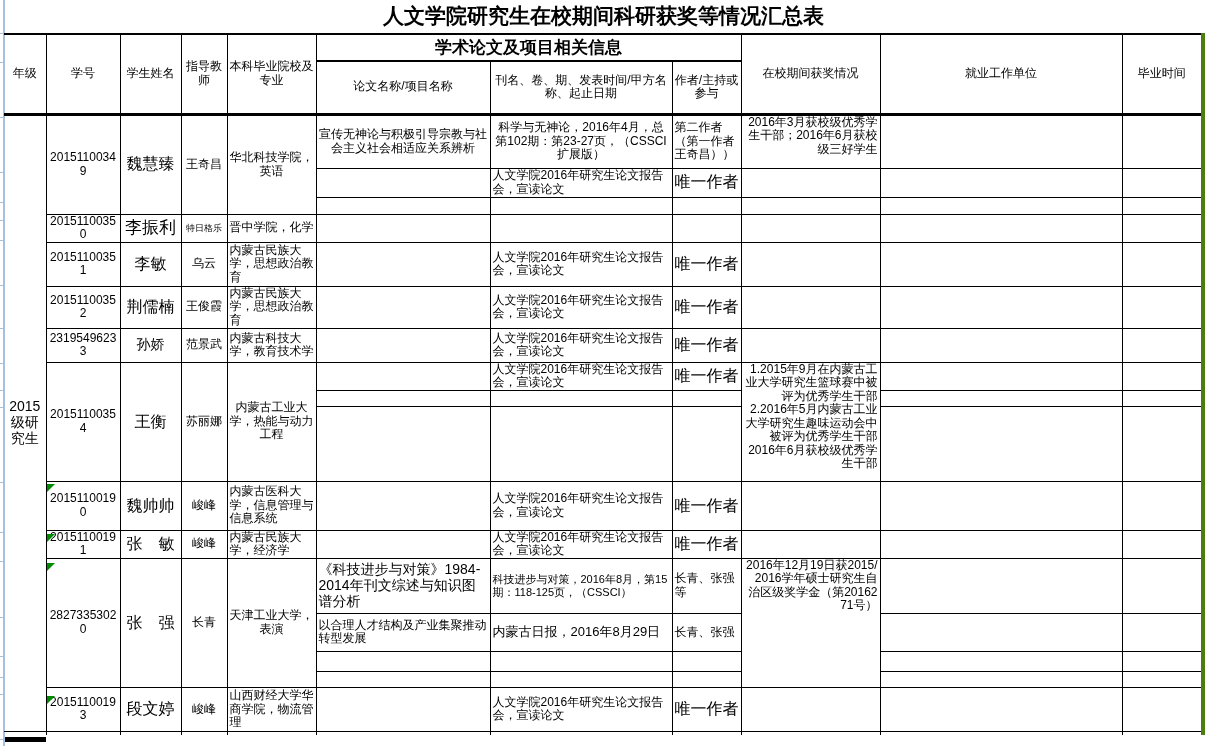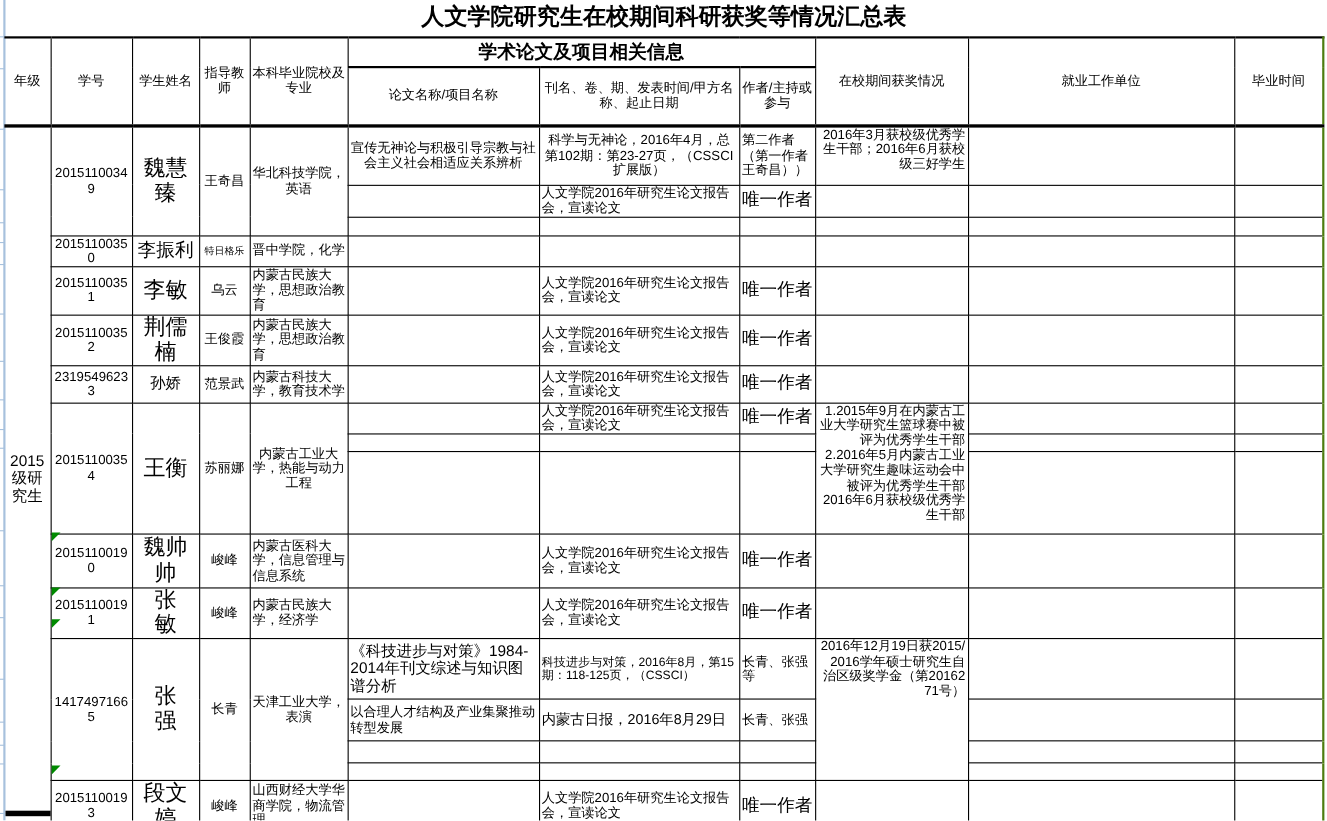--- a/index.html
+++ b/index.html
@@ -18,23 +18,23 @@
     border-collapse:collapse;table-layout:fixed;width:1199px;
   }
   td,th{
     border:1px solid #000;overflow:hidden;padding:0 2px;
     font-size:12px;font-weight:normal;vertical-align:middle;
     text-align:center;line-height:1.13;word-break:break-all;
   }
   thead th{border-top:2px solid #000;}
   th.group{font-size:17px;font-weight:bold;}
   .hb{border-bottom:3px solid #000 !important;}
-  .re{border-right:2px solid #4d7c0f;}
+  .re{border-right:4px solid #4d7c0f;}
   .grade-cell{border-left:none;border-bottom:none;font-size:14px;}
-  .name{font-size:20px;}
+  .name{font-size:16px;}
   .sm{font-size:9px;padding:0 1px;}
   .tl{text-align:left;margin-left:44px;}
   .award{text-align:right;vertical-align:top;white-space:pre-line;}
   .role-lg{font-size:16px;text-align:left;}
   tr.cut td{border-bottom:none;}
   .strip-line{position:absolute;left:3px;top:0;width:2px;height:746px;background:#a7c1dd;}
   .stub{position:absolute;left:0;width:4px;height:1px;background:#a7c1dd;}
   .tri{
     position:absolute;width:0;height:0;
     border-top:8px solid #008a00;border-right:8px solid transparent;
@@ -233,21 +233,21 @@
       <td class="tl">内蒙古民族大学，经济学</td>
       <td></td>
       <td class="tl">人文学院2016年研究生论文报告会，宣读论文</td>
       <td class="role-lg">唯一作者</td>
       <td></td>
       <td></td>
       <td class="re"></td>
     </tr>
 
     <tr style="height:55px">
-      <td rowspan="4">14174971665</td>
+      <td rowspan="4">28273353020</td>
       <td rowspan="4" class="name">张　强</td>
       <td rowspan="4">长青</td>
       <td rowspan="4">天津工业大学，表演</td>
       <td class="tl" style="font-size:14px">《科技进步与对策》1984-2014年刊文综述与知识图谱分析</td>
       <td class="tl" style="font-size:11px">科技进步与对策，2016年8月，第15期：118-125页，（CSSCI）</td>
       <td class="tl">长青、张强等</td>
       <td rowspan="4" class="award">2016年12月19日获2015/2016学年硕士研究生自治区级奖学金（第2016271号）</td>
       <td></td>
       <td class="re"></td>
     </tr>

